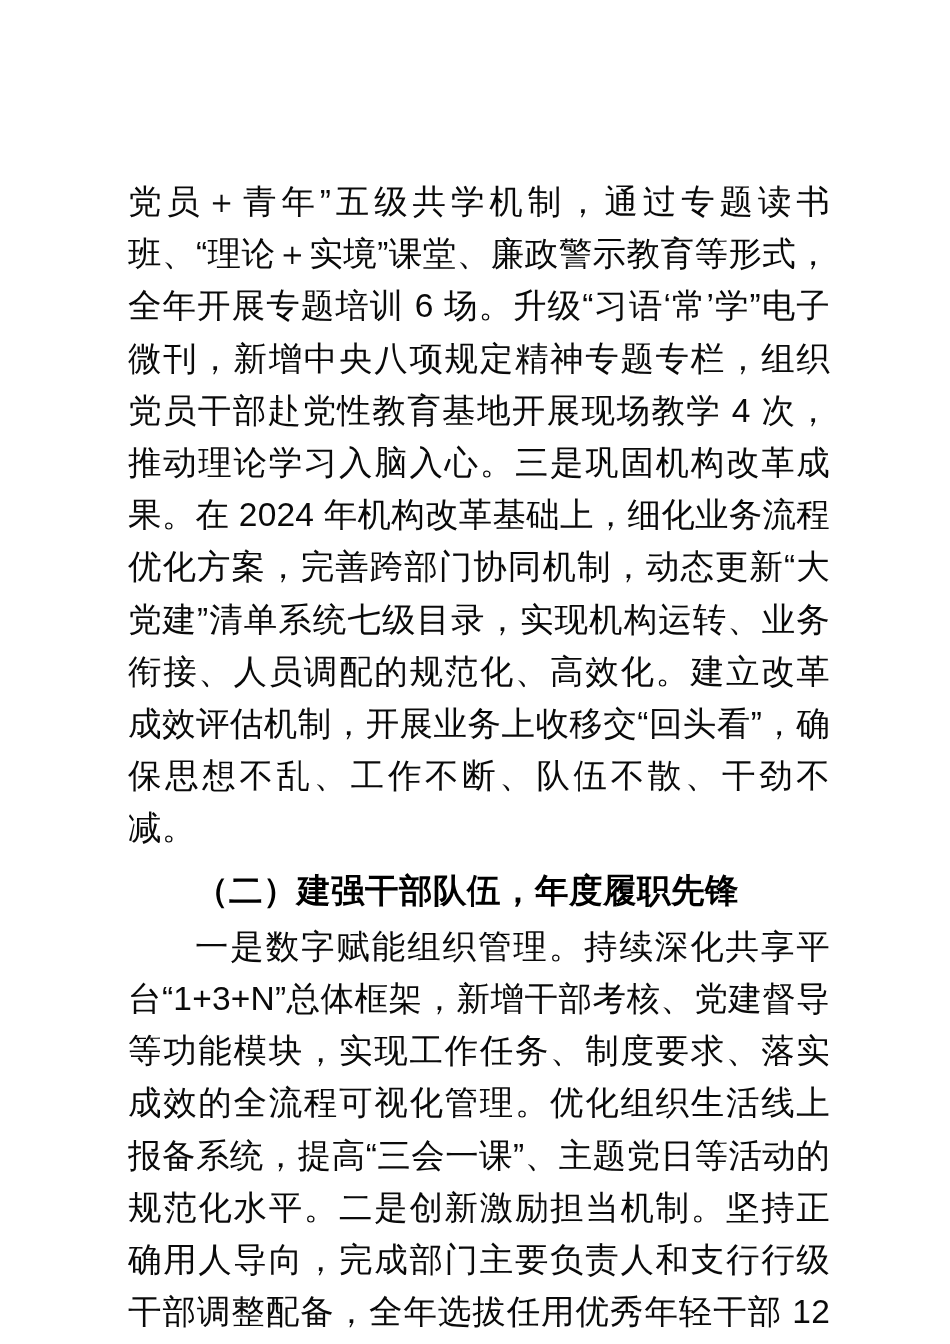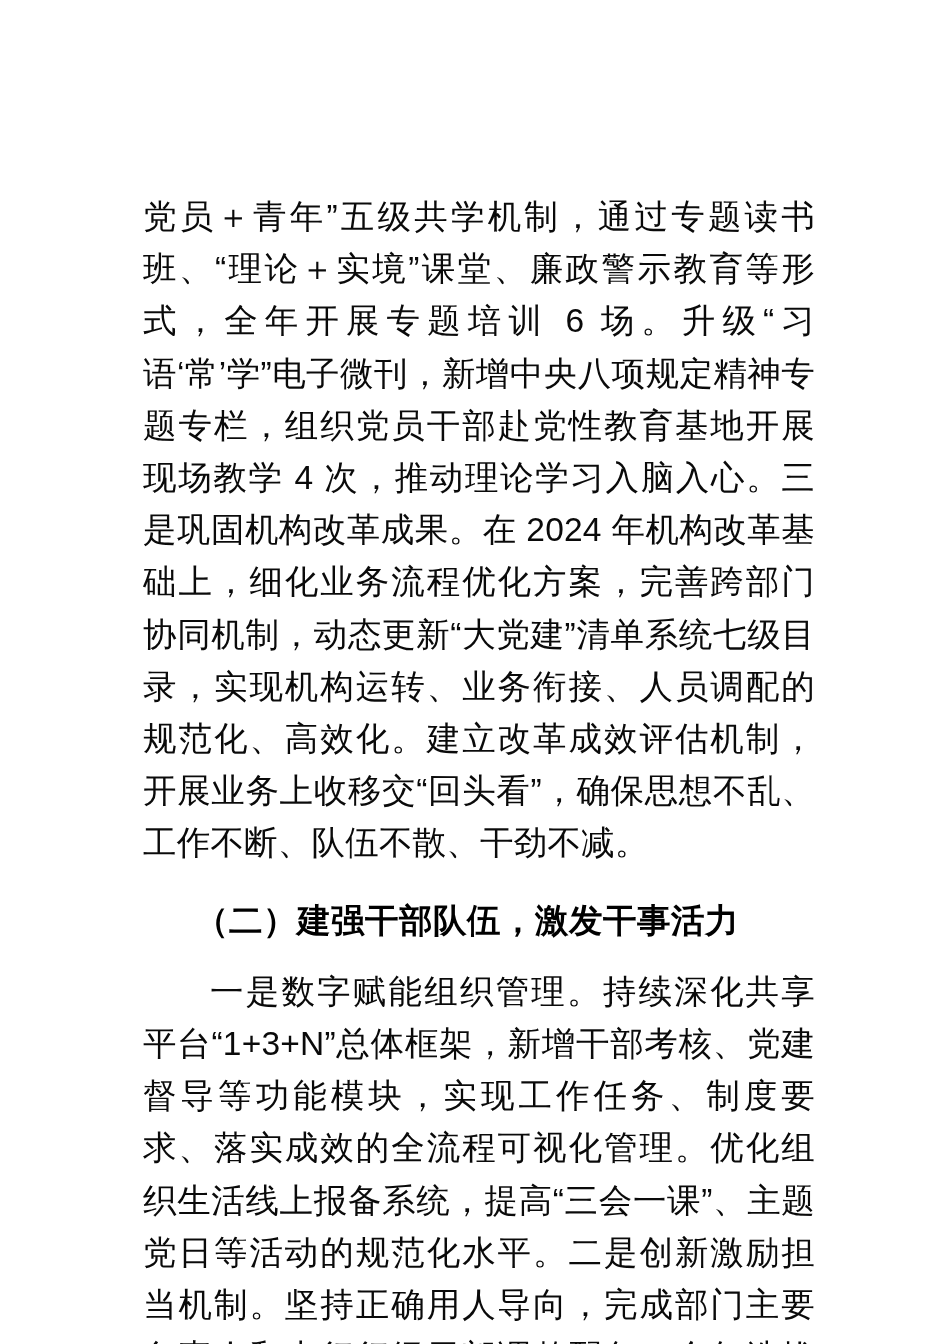--- a/index.html
+++ b/index.html
@@ -25,21 +25,21 @@
     top: 176px;
     width: 702px;
   }
   .para {
     font-size: 33.5px;
     line-height: 52.2px;
     text-align: justify;
     text-justify: inter-character;
     text-align-last: left;
     letter-spacing: 0.2px;
-    margin: 15px;
+    margin: 0;
     color: #0a0a0a;
     font-weight: 400;
   }
   .para-cont {
     text-indent: 0;
   }
   .para-indent {
     text-indent: 2em;
   }
   .heading {
@@ -56,18 +56,18 @@
   }
 </style>
 </head>
 <body>
 
 <div class="page">
   <div class="content">
 
     <p class="para para-cont">党员＋青年”五级共学机制，通过专题读书班、“理论＋实境”课堂、廉政警示教育等形式，全年开展专题培训 6 场。升级“习语‘常’学”电子微刊，新增中央八项规定精神专题专栏，组织党员干部赴党性教育基地开展现场教学 4 次，推动理论学习入脑入心。三是巩固机构改革成果。在 2024 年机构改革基础上，细化业务流程优化方案，完善跨部门协同机制，动态更新“大党建”清单系统七级目录，实现机构运转、业务衔接、人员调配的规范化、高效化。建立改革成效评估机制，开展业务上收移交“回头看”，确保思想不乱、工作不断、队伍不散、干劲不减。</p>
 
-    <p class="heading">（二）建强干部队伍，激发干事活力</p>
+    <p class="heading">（二）建强干部队伍，年度履职先锋</p>
 
     <p class="para para-indent">一是数字赋能组织管理。持续深化共享平台“1+3+N”总体框架，新增干部考核、党建督导等功能模块，实现工作任务、制度要求、落实成效的全流程可视化管理。优化组织生活线上报备系统，提高“三会一课”、主题党日等活动的规范化水平。二是创新激励担当机制。坚持正确用人导向，完成部门主要负责人和支行行级干部调整配备，全年选拔任用优秀年轻干部 12 名。开展“年度履职先锋”“金融服务标兵”等评选活动，表彰考核优胜单位 8 家、优秀个人 45 名，营造比学赶超的浓厚氛围。三是深化为民服务实践。组织党员干部深入开</p>
 
   </div>
 </div>
 
 </body></html>

